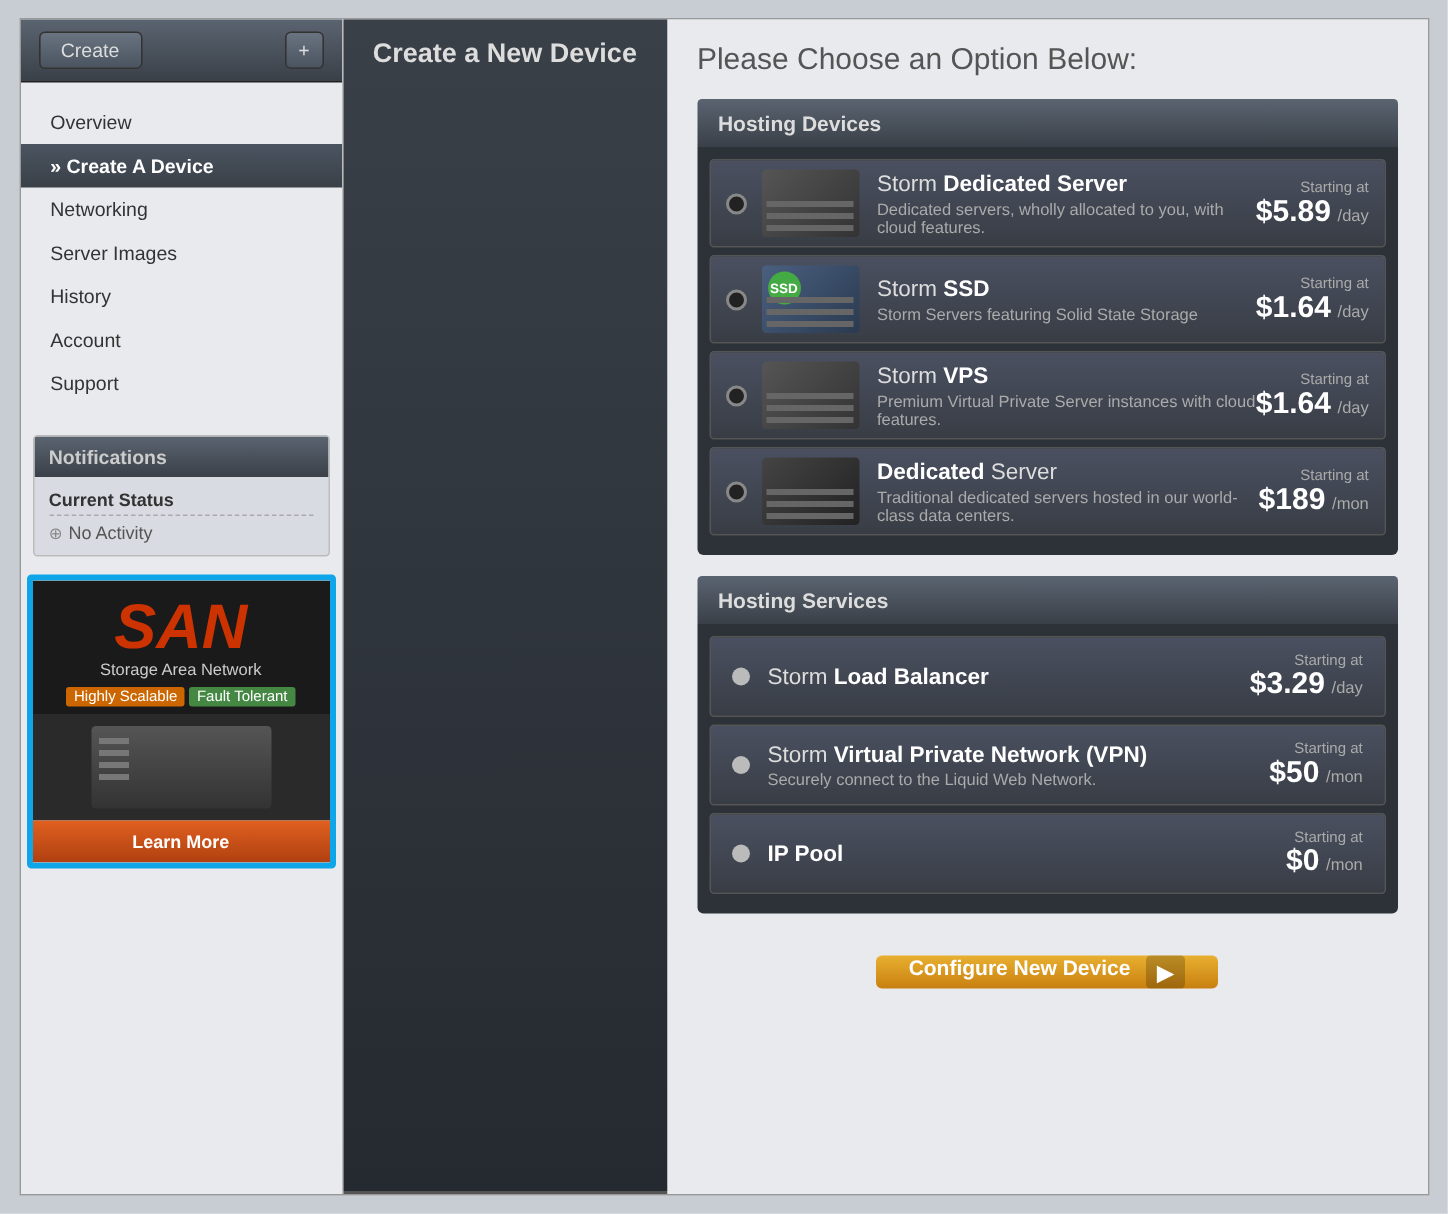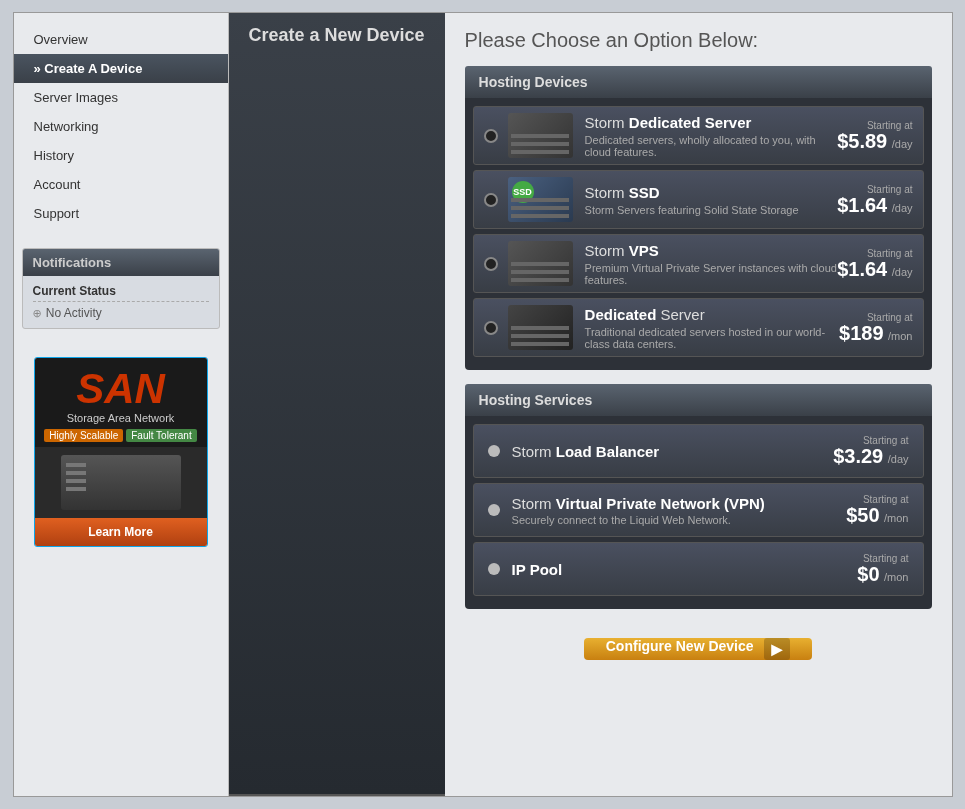--- a/index.html
+++ b/index.html
@@ -109,23 +109,23 @@
       display: flex;
       align-items: center;
       gap: 4px;
     }
     .plus-icon {
       color: #888;
       font-size: 11px;
     }
     
     .san-banner {
-      margin: 20px;
+      margin: 4px;
       background: #fff;
-      border: 1px solid #0ea5e9;
+      border: 4px solid #0ea5e9;
       border-radius: 3px;
       overflow: hidden;
       text-align: center;
     }
     .san-banner-top {
       background: #1a1a1a;
       padding: 10px 5px 5px;
     }
     .san-text {
       font-size: 42px;
@@ -367,25 +367,29 @@
       font-size: 14px;
     }
   </style>
 </head>
 <body>
 
 <div class="main-wrapper">
   <div class="outer-container">
 
     <div class="sidebar">
+      <div class="sidebar-header">
+        <button class="sidebar-create-btn">Create</button>
+        <button class="sidebar-plus-btn">+</button>
+      </div>
       <div class="sidebar-nav">
         <div class="nav-item">Overview</div>
         <div class="nav-item active">Create A Device</div>
+        <div class="nav-item">Networking</div>
         <div class="nav-item">Server Images</div>
-        <div class="nav-item">Networking</div>
         <div class="nav-item">History</div>
         <div class="nav-item">Account</div>
         <div class="nav-item">Support</div>
       </div>
       <div class="notifications-section">
         <div class="notifications-header">Notifications</div>
         <div class="notifications-body">
           <div class="current-status-label">Current Status</div>
           <div class="no-activity">
             <span class="plus-icon">⊕</span>

